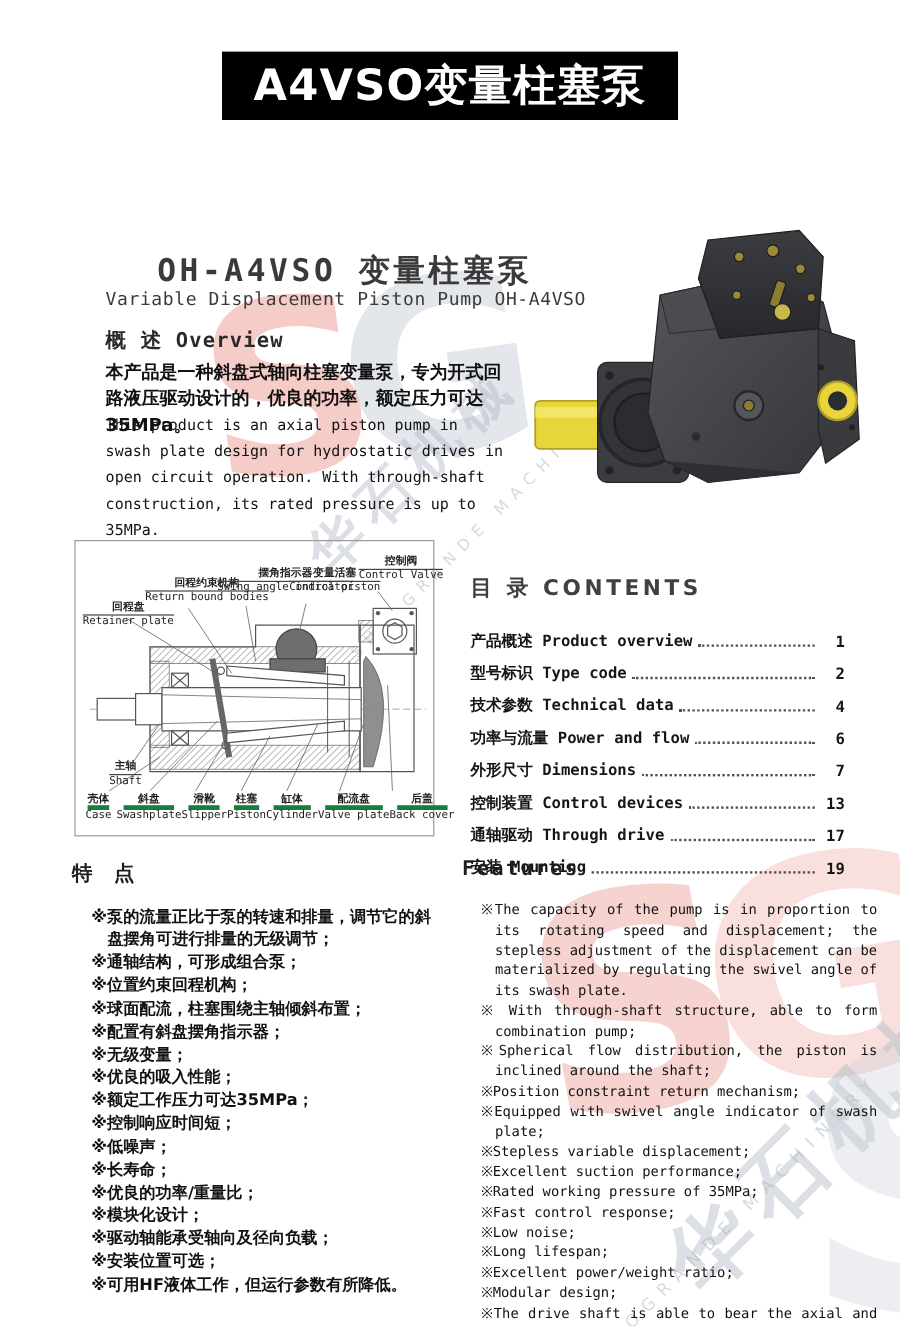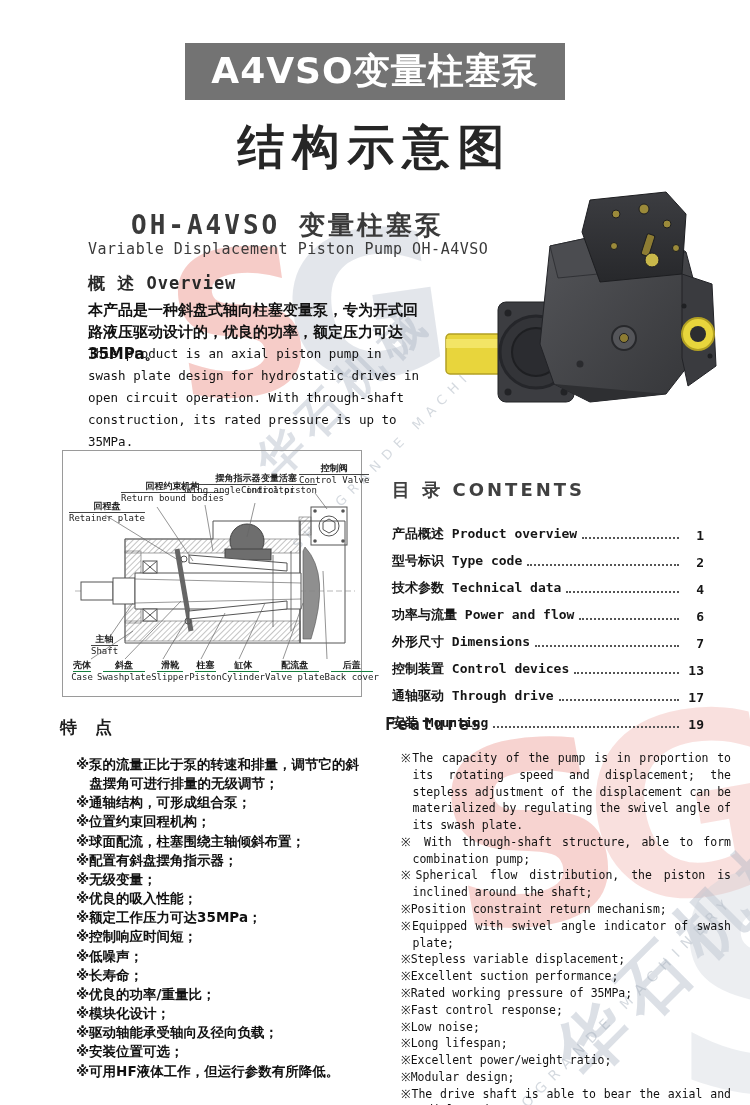--- a/index.html
+++ b/index.html
@@ -19,42 +19,42 @@
   .wm-cn-top{left:232px;top:360px;font-size:46px;letter-spacing:10px;transform:rotate(-45deg);}
   .wm-cn-bottom{left:520px;top:900px;font-size:70px;letter-spacing:14px;transform:rotate(-45deg);}
   .wm-en{position:absolute;font-family:"DejaVu Sans",sans-serif;white-space:nowrap;
          color:rgba(160,170,185,0.45);}
   .wm-en-top{left:250px;top:430px;font-size:13px;letter-spacing:7px;transform:rotate(-45deg);}
   .wm-en-bottom{left:440px;top:1010px;font-size:14px;letter-spacing:8px;transform:rotate(-45deg);}
   .wm-big-s{position:absolute;left:668px;top:838px;font-size:300px;font-family:"DejaVu Sans",sans-serif;
             font-weight:bold;color:rgba(200,207,215,0.35);line-height:1;}
   
   .layer{position:absolute;inset:0;z-index:1;}
-  .banner{position:absolute;left:185px;top:43px;width:380px;height:57px;background:#737373;
+  .banner{position:absolute;left:185px;top:43px;width:380px;height:57px;background:#000000;
           display:flex;align-items:center;justify-content:center;}
   .banner-title{color:#fff;font-family:"DejaVu Sans",sans-serif;font-weight:bold;font-size:36px;letter-spacing:1px;}
   .page-title{position:absolute;left:0;top:116px;width:750px;text-align:center;
               font-family:"DejaVu Sans",sans-serif;font-weight:bold;font-size:47px;letter-spacing:8px;color:#262626;}
   .prod-title{position:absolute;left:86px;top:208px;font-size:26px;letter-spacing:3px;color:#3a3a3a;font-weight:bold;margin-left:45px;}
   .prod-sub{position:absolute;left:88px;top:240px;font-size:15px;letter-spacing:0.5px;color:#3a3a3a;}
   .ov-head{position:absolute;left:88px;top:272px;font-size:17px;letter-spacing:1px;color:#2a2a2a;font-weight:bold;}
   .ov-cn{position:absolute;left:88px;top:300px;width:336px;font-size:15px;font-weight:bold;
          line-height:1.45;color:#111;font-family:"DejaVu Sans",sans-serif;}
   .ov-en{position:absolute;left:88px;top:343px;width:336px;font-size:12.5px;line-height:1.75;color:#111;}
   
   .pump{position:absolute;left:438px;top:186px;width:312px;height:236px;}
   
   .diagram{position:absolute;left:62px;top:450px;width:298px;height:245px;border:1px solid #9a9a9a;background:transparent;}
   .dg-svg{position:absolute;left:0;top:0;}
   .dg-label{position:absolute;font-size:9px;line-height:1.25;color:#222;text-align:center;white-space:nowrap;}
   .dg-label .cn{display:block;border-bottom:1px solid #444;padding:0 2px;font-family:"DejaVu Sans",sans-serif;font-weight:bold;}
   .dg-label .en{display:block;}
   .dg-bottom-row{position:absolute;left:4px;right:4px;top:209px;display:flex;justify-content:space-between;}
   .dg-bottom-row .dg-pair{font-size:9px;line-height:1.25;text-align:center;white-space:nowrap;}
-  .dg-pair .cn{display:block;font-family:Liberation Sans, sans-serif;font-weight:bold;border-bottom:1px solid #15803d;margin:0 6px;}
+  .dg-pair .cn{display:block;font-family:Liberation Sans, sans-serif;font-weight:bold;border-bottom:4px solid #15803d;margin:0 6px;}
   
   .toc{position:absolute;left:392px;top:478px;width:312px;}
   .toc-head{font-size:18px;font-weight:bold;letter-spacing:3px;color:#404040;margin-bottom:14px;
             font-family:"DejaVu Sans",sans-serif;}
   .toc-row{display:flex;align-items:flex-end;font-size:13px;height:27px;color:#161616;}
   .toc-label{white-space:nowrap;font-weight:bold;}
   .toc-leader{flex:1;border-bottom:2px dotted #555;margin:0 5px;transform:translateY(-4px);}
   .toc-page{min-width:20px;text-align:right;font-weight:bold;}
   
   .feat-cn{position:absolute;left:60px;top:716px;width:326px;}
@@ -81,21 +81,20 @@
     <div class="wm-en wm-en-bottom">SHIOGRANDE MACHINERY</div>
     <div class="wm-big-s">S</div>
   </div>
 
   <div class="layer">
 
     <div class="banner">
       <span class="banner-title">A4VSO变量柱塞泵</span>
     </div>
 
-    <div class="page-title">结构示意图</div>
 
     <div class="prod-title">OH-A4VSO 变量柱塞泵</div>
     <div class="prod-sub">Variable Displacement Piston Pump OH-A4VSO</div>
     <div class="ov-head">概 述 Overview</div>
     <div class="ov-cn">本产品是一种斜盘式轴向柱塞变量泵，专为开式回路液压驱动设计的，优良的功率，额定压力可达35MPa。</div>
     <div class="ov-en">This product is an axial piston pump in swash plate design for hydrostatic drives in open circuit operation. With through-shaft construction, its rated pressure is up to 35MPa.</div>
 
     <div class="pump">
       <svg width="312" height="236" viewBox="0 0 312 236">
         <defs>

